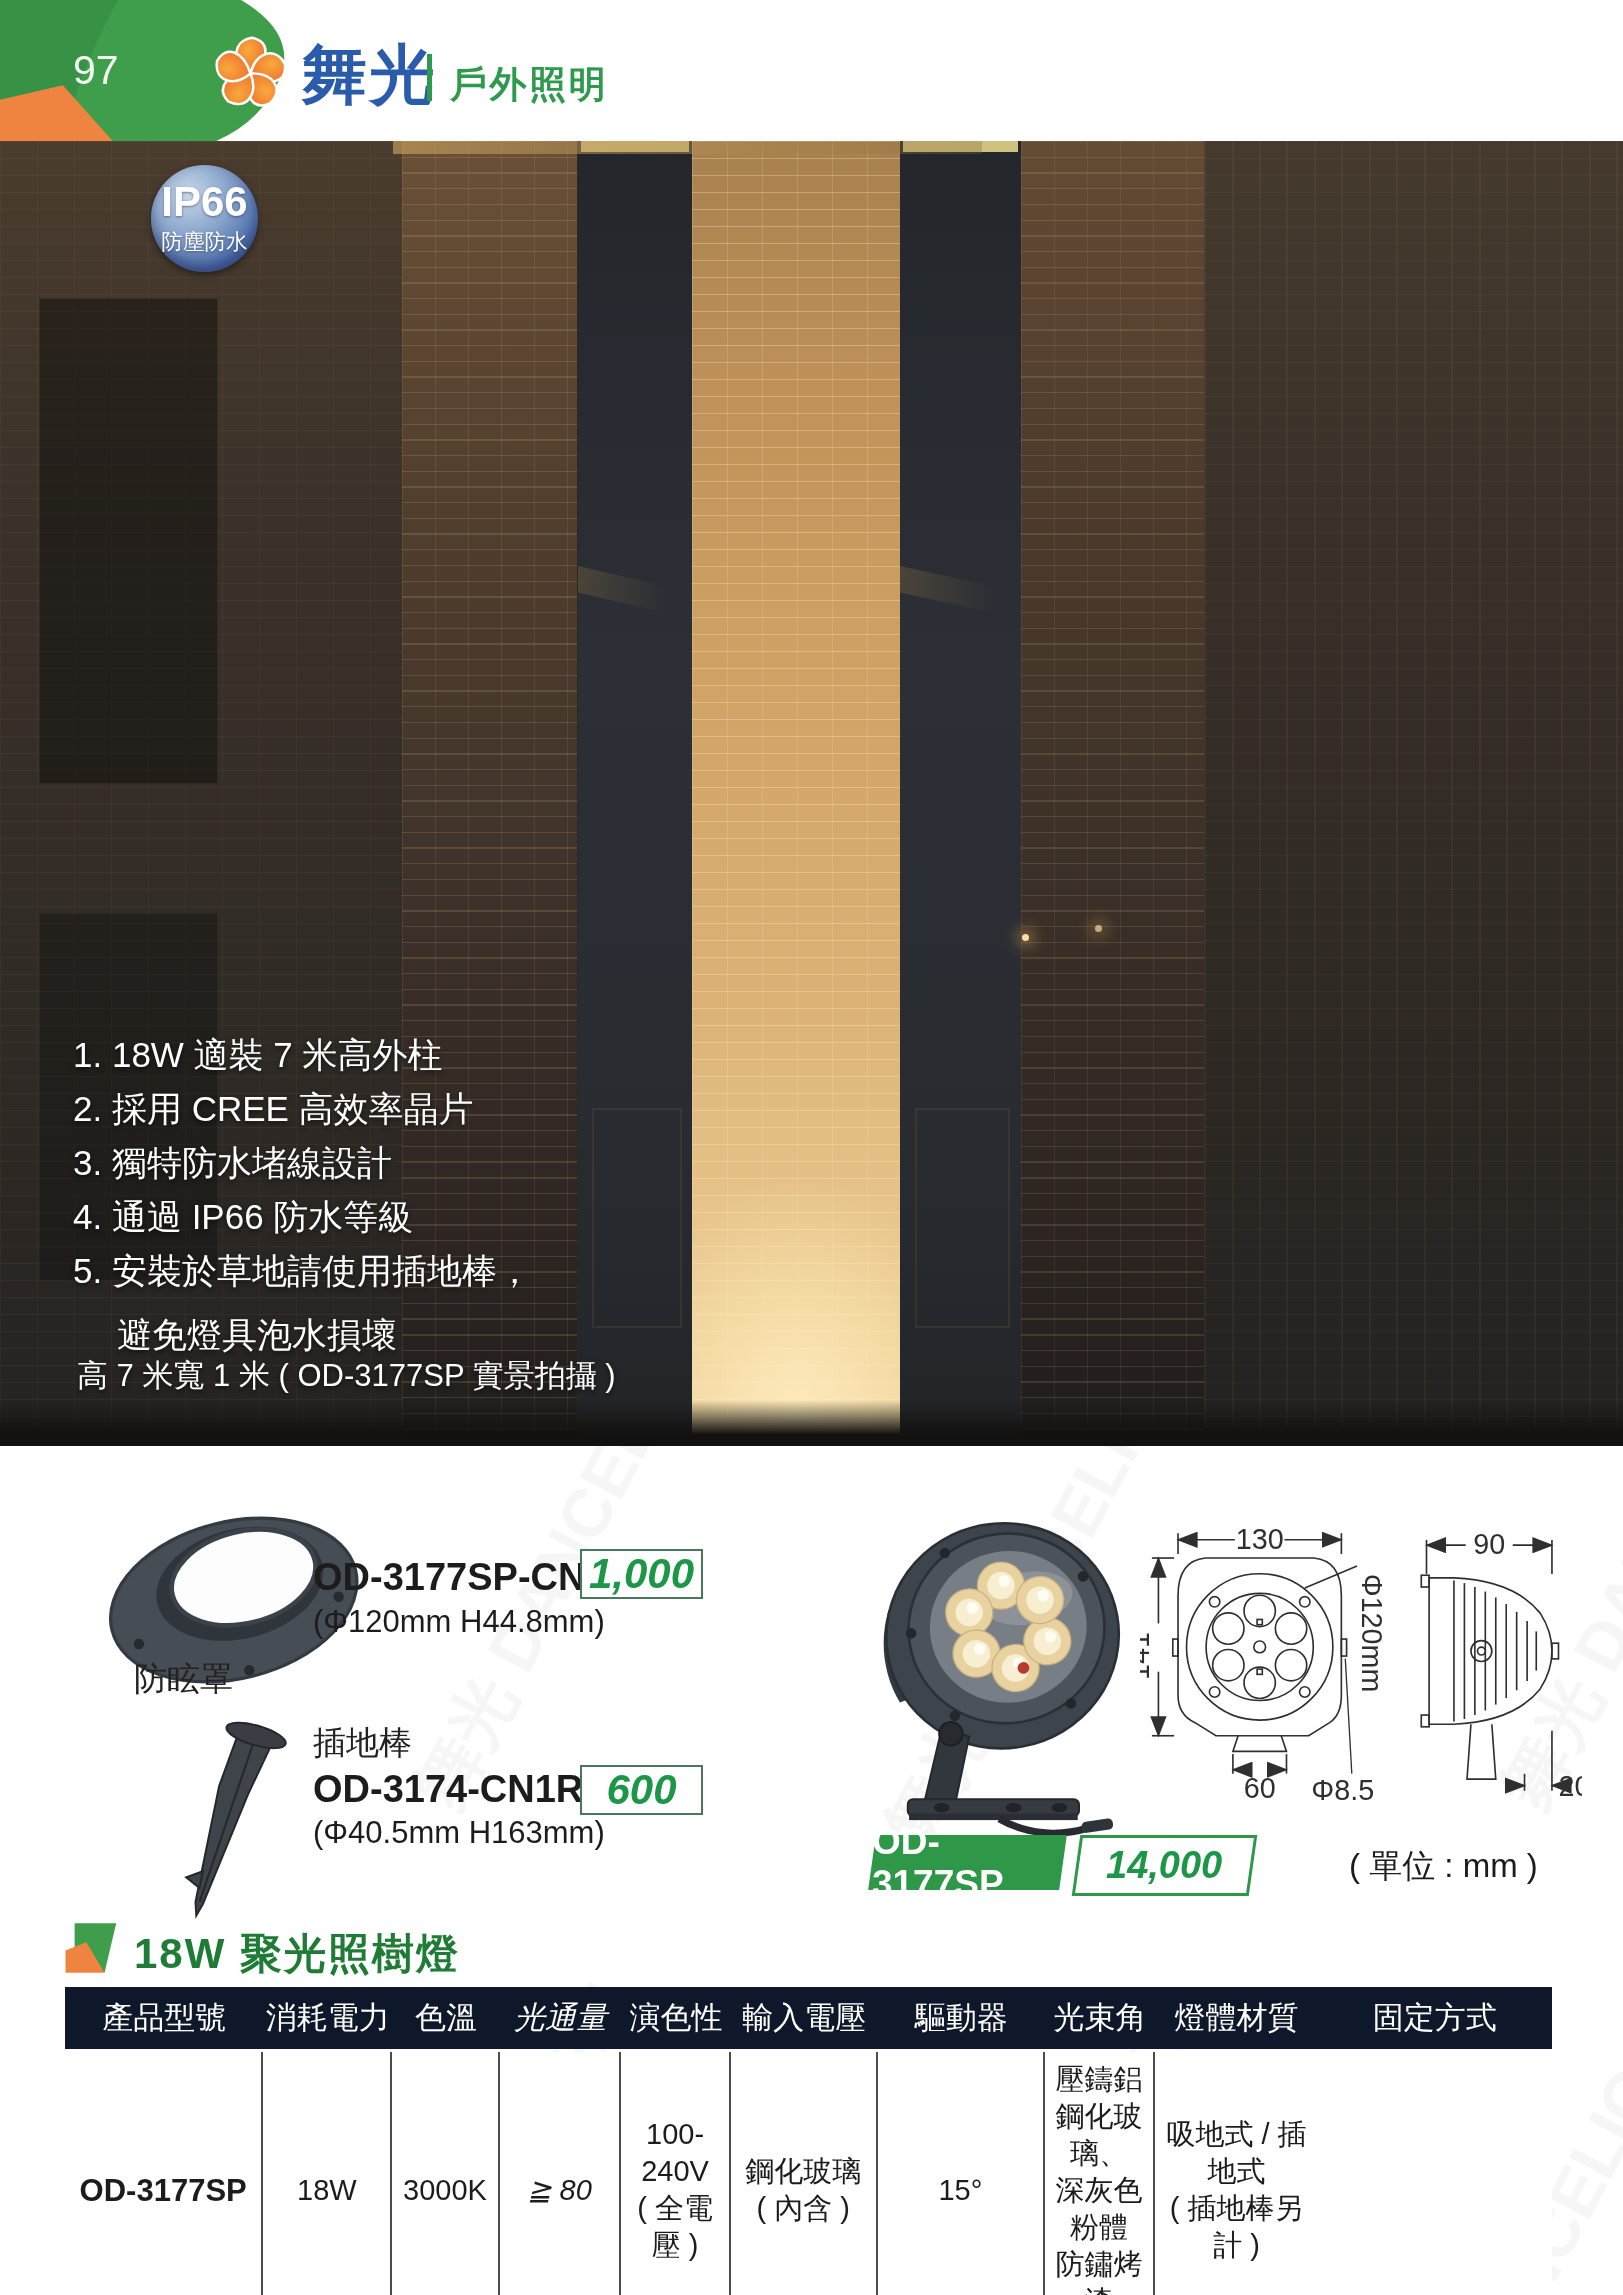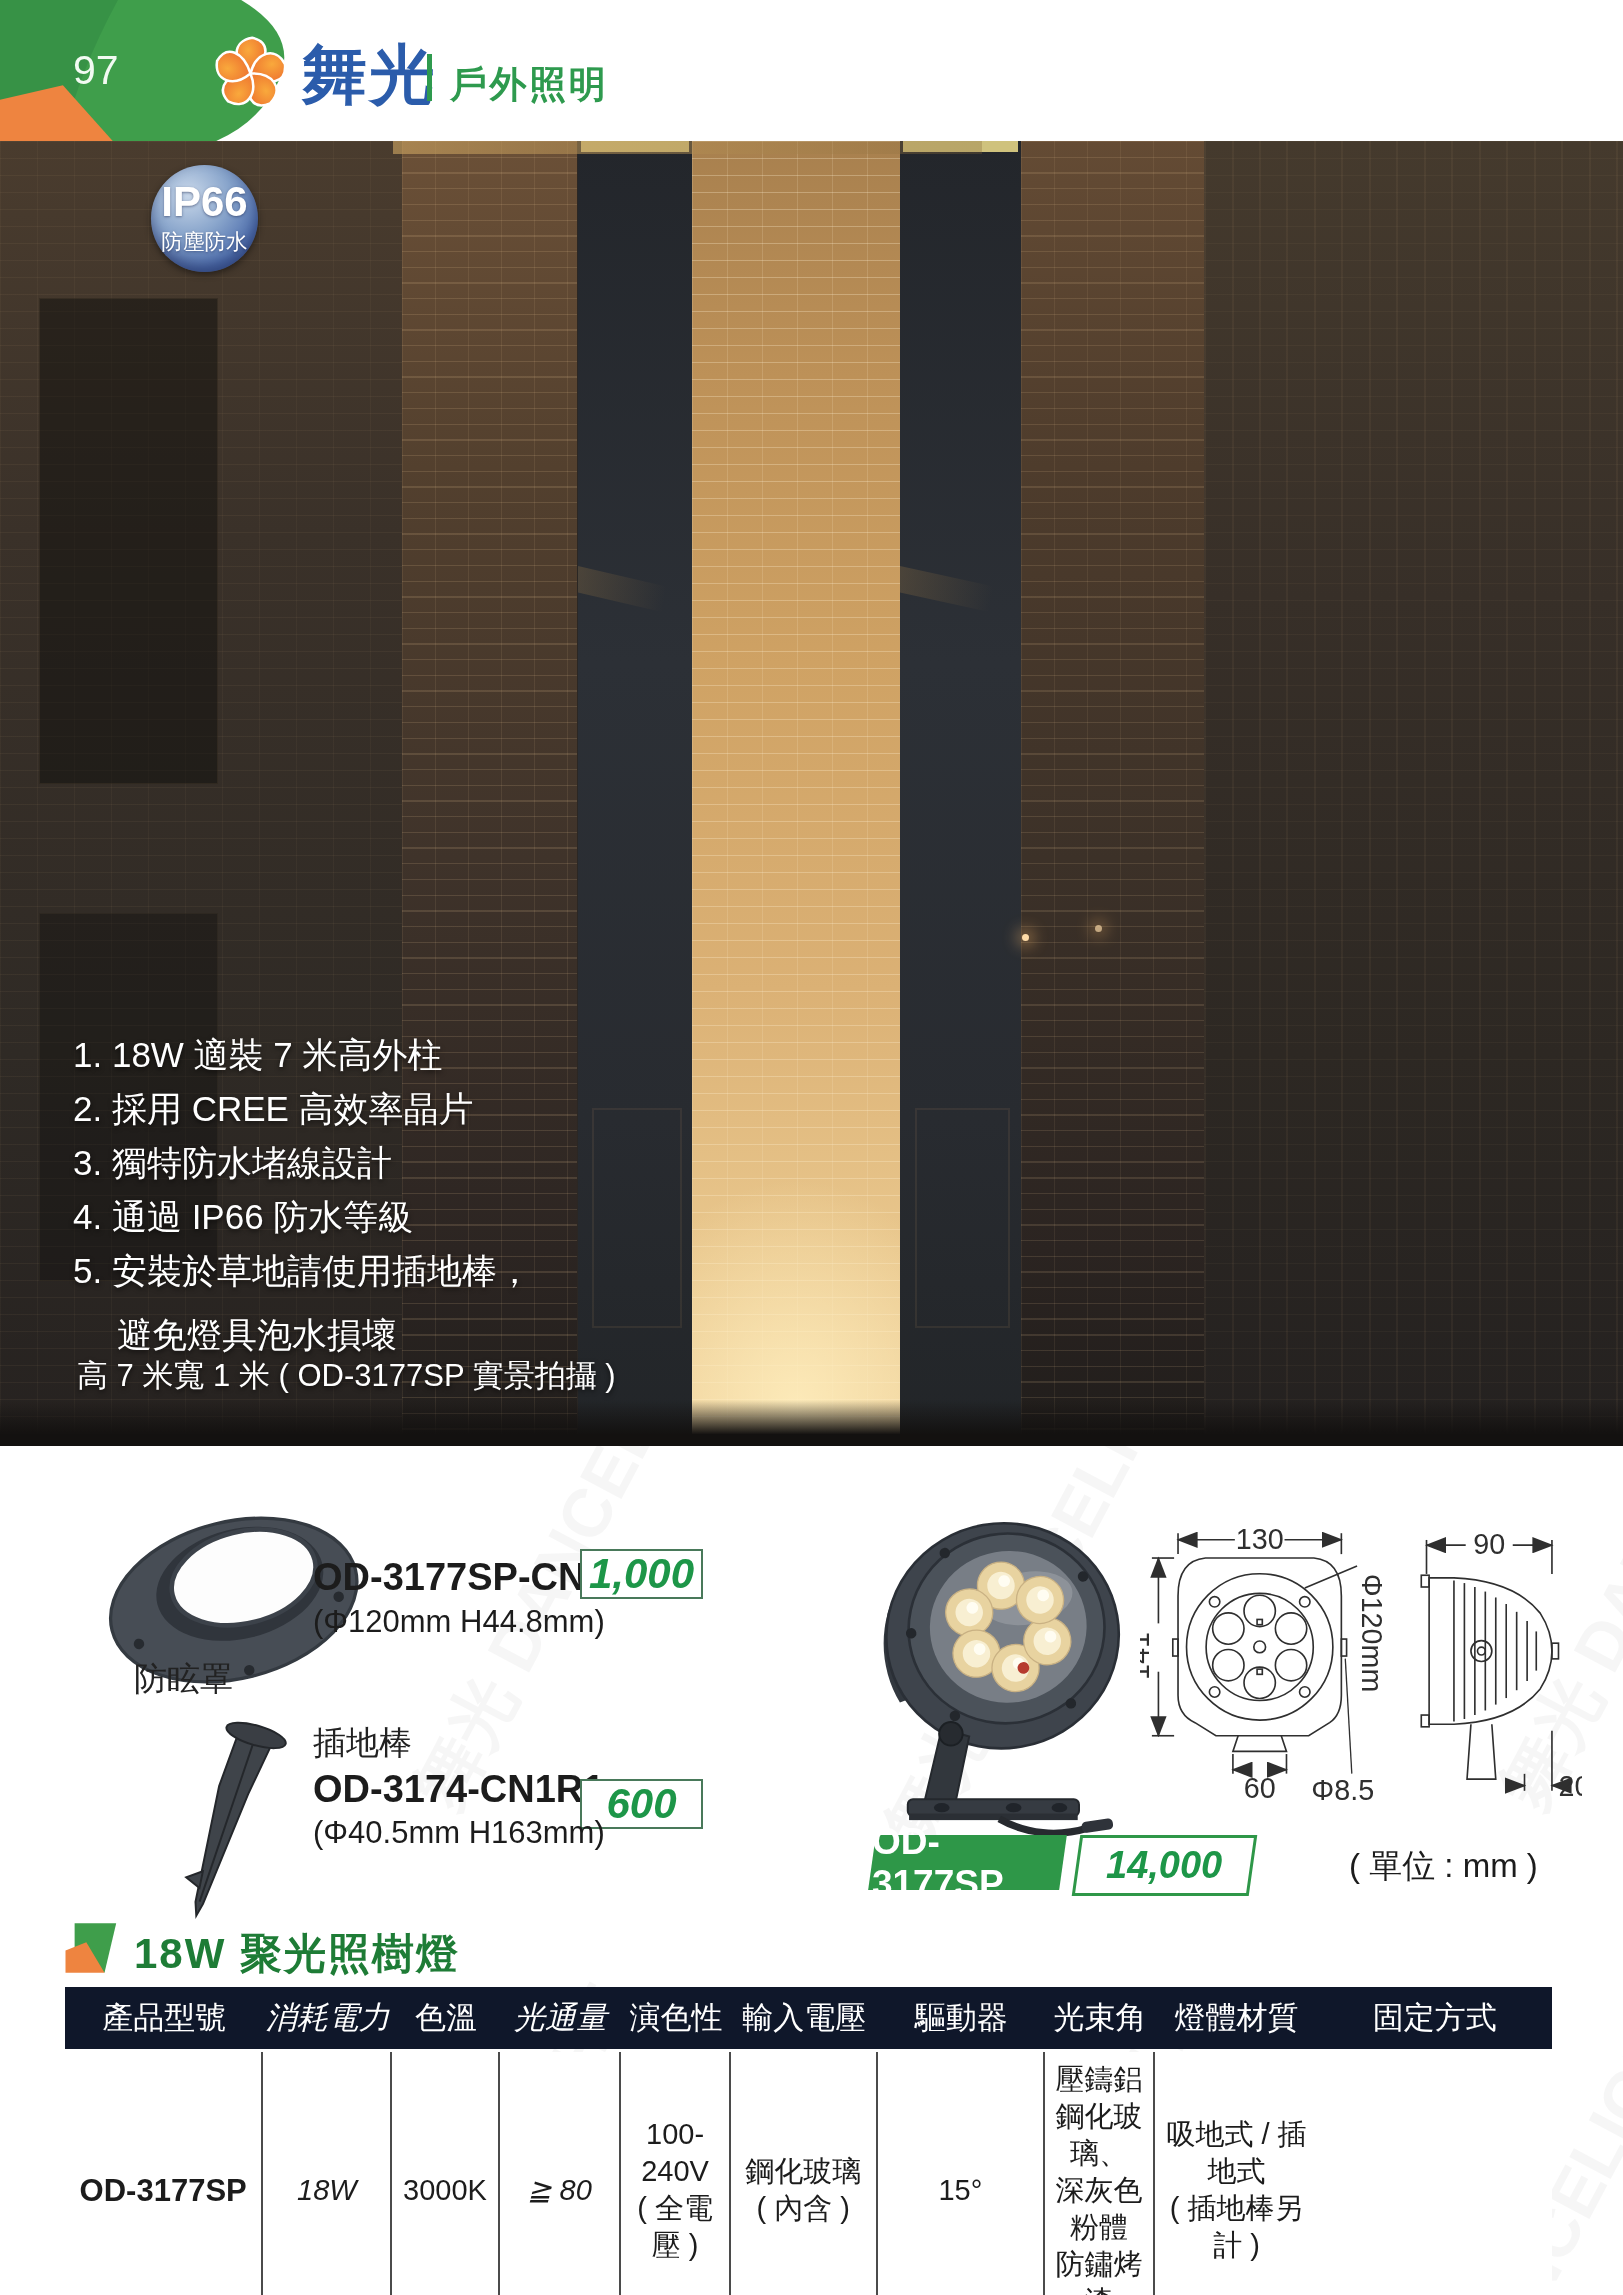--- a/index.html
+++ b/index.html
@@ -96,21 +96,21 @@
   .spec-table{left:65px;top:1987px;width:1487px;z-index:1;}
   .trow{display:flex;width:100%;box-sizing:border-box;}
   .thead{background:#0f172a;height:62px;margin-bottom:2.6px;}
   .th{display:flex;align-items:center;justify-content:center;color:#fff;font-size:31px;box-sizing:border-box;}
   .tbody{border-bottom:4.6px solid #4b4b4b;min-height:152px;background:#fff;}
   .td{display:flex;align-items:center;justify-content:center;color:#1c1c1c;font-size:29px;line-height:37px;
       text-align:center;white-space:pre-line;border-right:2px solid #4b4b4b;box-sizing:border-box;padding:9.2px 2.6px;}
   .td:last-child{border-right:none;}
   .td.model{font-weight:bold;font-size:31px;}
   .trow > :nth-child(1){width:13.34%;}
-  .trow > :nth-child(2){width:8.67%;font-style:italic;}
+  .trow > :nth-child(2){width:8.67%;}
   .trow > :nth-child(3){width:7.22%;}
   .trow > :nth-child(4){width:8.19%;font-style:italic;}
   .trow > :nth-child(5){width:7.35%;}
   .trow > :nth-child(6){width:9.90%;}
   .trow > :nth-child(7){width:11.22%;}
   .trow > :nth-child(8){width:7.44%;}
   .trow > :nth-child(9){width:10.92%;}
   .trow > :nth-child(10){width:15.75%;}
   
   .dim-text{font-family:"Liberation Sans",sans-serif;font-size:44px;fill:#2f2f2f;}
@@ -219,21 +219,21 @@
     <svg style="left:149px;top:267px;" width="170" height="226" viewBox="0 0 260 345">
       <g transform="rotate(16 130 170)">
         <path d="M98,34 L152,34 L138,120 L118,300 L113,320 L106,300 L92,120 Z" fill="#3f444a" stroke="#24272b" stroke-width="3"></path>
         <path d="M104,252 L82,268 L106,278 Z" fill="#3f444a" stroke="#24272b" stroke-width="3"></path>
         <ellipse cx="125" cy="30" rx="47" ry="15" fill="#3a3e44" stroke="#24272b" stroke-width="3"></ellipse>
         <line x1="124" y1="44" x2="112" y2="298" stroke="#24272b" stroke-width="3"></line>
       </g>
     </svg>
     <div class="acc-name" style="left:313px;top:275px;">插地棒</div>
     <div class="acc-model" style="left:313px;top:322px;">OD-3174-CN1R1</div>
-    <div class="price-box" style="left:580px;top:333px;">
+    <div class="price-box" style="left:580px;top:319px;">
       <span class="price-text">600</span>
     </div>
     <div class="acc-spec" style="left:313px;top:369px;">(Φ40.5mm H163mm)</div>
 
     <svg style="left:862px;top:47px;" width="268" height="347" viewBox="0 0 410 530">
       <path d="M58,140 A175,175 0 0 0 58,320 L96,306 A140,150 0 0 1 96,152 Z" fill="#32383f"></path>
       <g transform="rotate(-10 215 218)">
         <ellipse cx="215" cy="218" rx="178" ry="172" fill="#3e444c" stroke="#2a2f36" stroke-width="4"></ellipse>
         <ellipse cx="223" cy="208" rx="150" ry="145" fill="#4b525a" stroke="#2b3037" stroke-width="4"></ellipse>
         <ellipse cx="226" cy="206" rx="120" ry="116" fill="#787e86"></ellipse>

